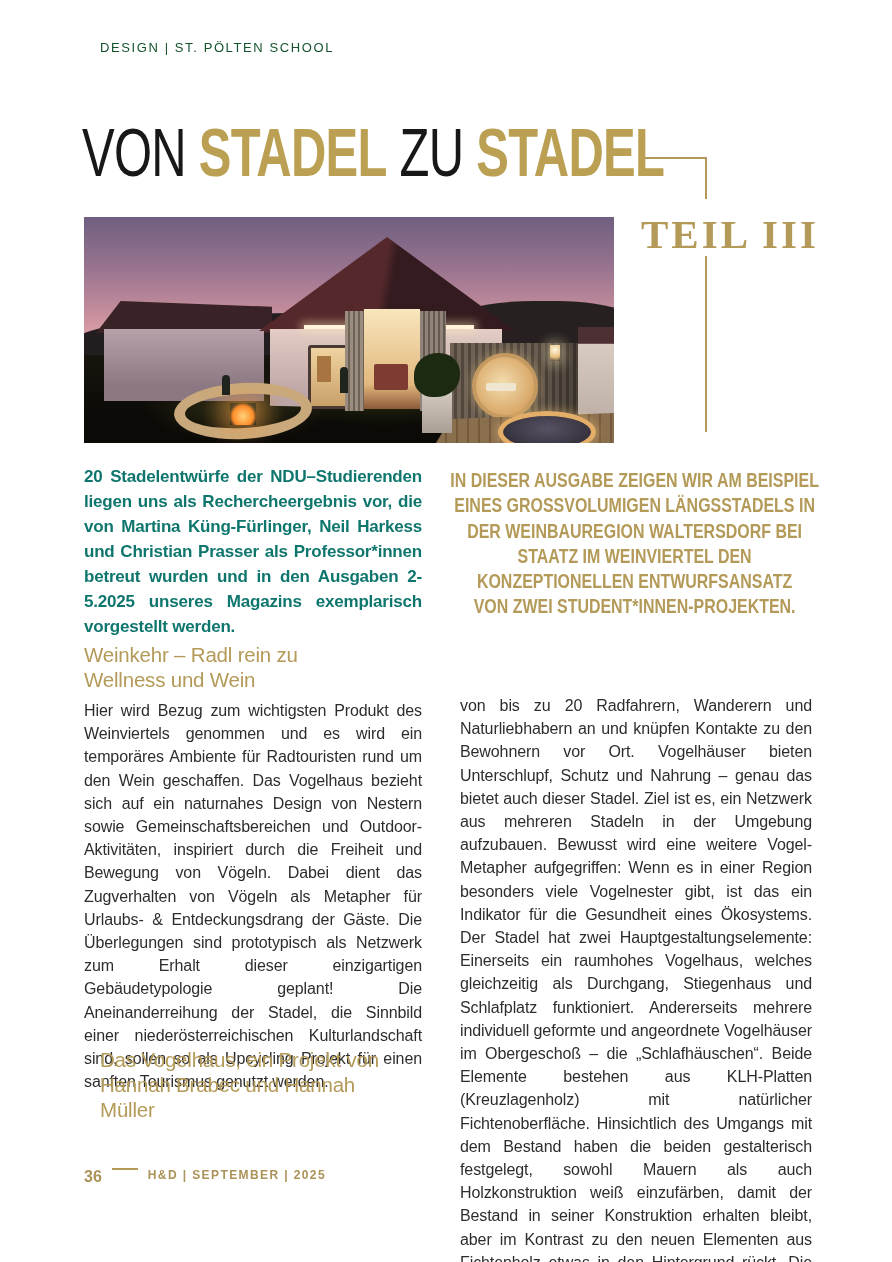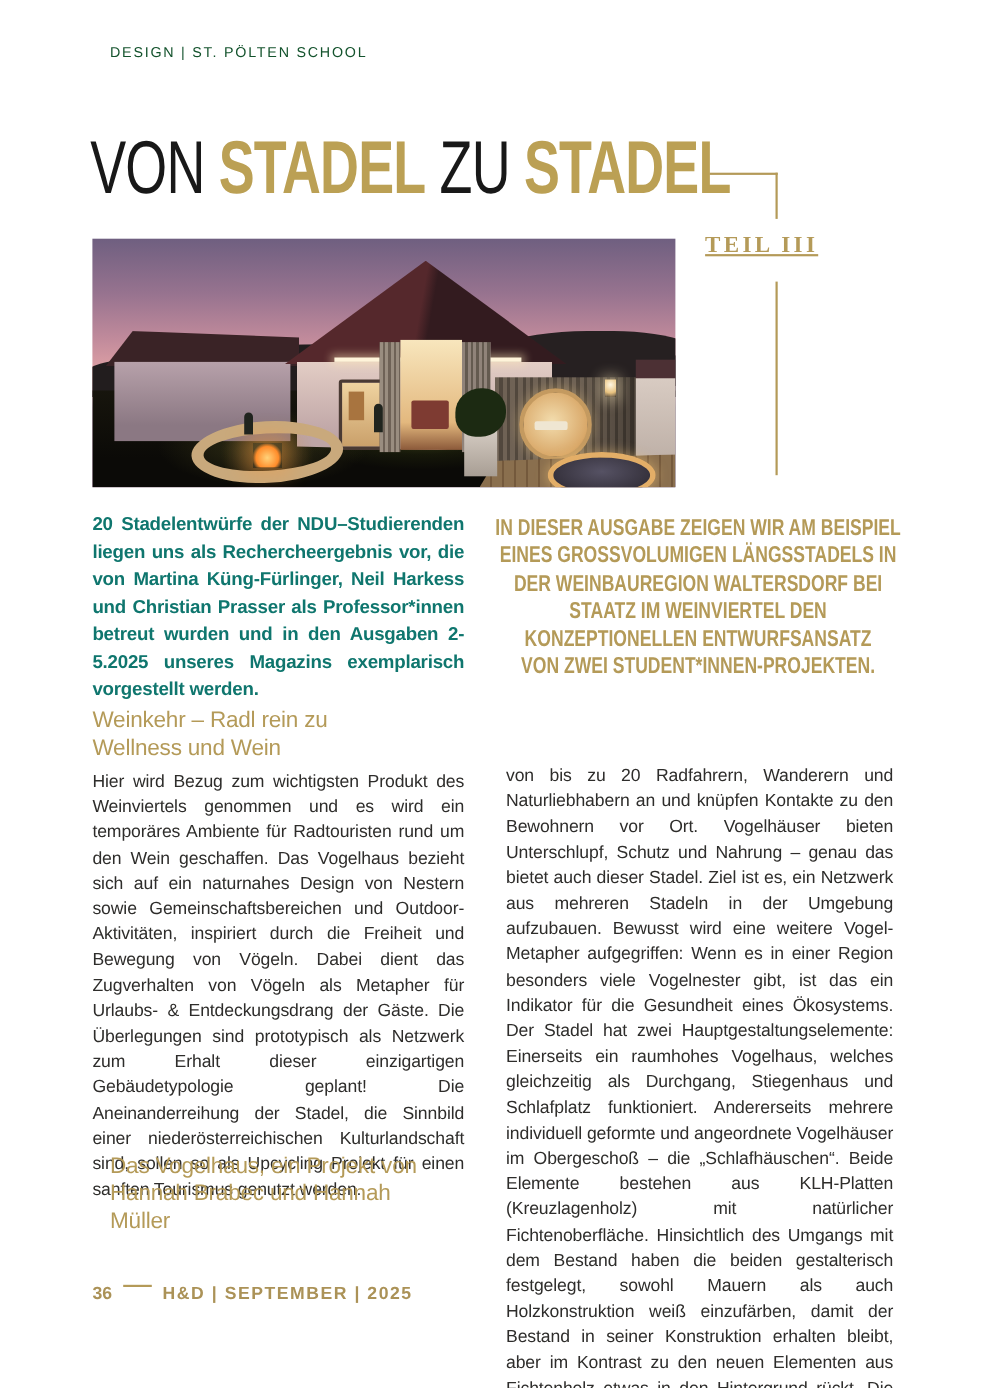--- a/index.html
+++ b/index.html
@@ -8,21 +8,21 @@
   .eyebrow{position:absolute;left:84px;top:40px;font-size:13px;font-weight:normal;
            letter-spacing:1.6px;color:#14532d;margin-left:16px;}
   .title{position:absolute;left:82px;top:118px;font-size:68px;line-height:1;
          white-space:nowrap;transform:scaleX(.72);transform-origin:left top;
          letter-spacing:-1px;}
   .title .thin{font-weight:400;color:#181818;}
   .title .gold{font-weight:700;color:#bba054;}
   .bracket{position:absolute;left:645px;top:157px;width:60px;height:40px;
            border-top:2px solid #b49a58;border-right:2px solid #b49a58;}
   .teil{position:absolute;left:641px;top:210px;font-family:"Liberation Serif",serif;
-        font-weight:700;font-size:21px;letter-spacing:3px;color:#b49a58;text-decoration:underline;}
+        font-weight:700;font-size:41px;letter-spacing:3px;color:#b49a58;}
   .vline{position:absolute;left:705px;top:256px;width:2px;height:176px;background:#b49a58;}
 
   
   .photo{position:absolute;left:84px;top:217px;width:530px;height:226px;overflow:hidden;
          background:linear-gradient(180deg,#6f5f80 0%,#97738f 22%,#c08a9b 40%,#e2a3a6 55%,#c795a0 62%,#8e6d86 68%);}
   .photo *{position:absolute;}
   .trees{left:-10px;top:96px;width:560px;height:48px;background:#221d1e;border-radius:40% 30% 20% 35%/60% 40% 0 0;}
   .trees2{left:330px;top:84px;width:240px;height:50px;background:#262021;border-radius:50% 40% 0 0/90% 70% 0 0;}
   .ground{left:0;top:138px;width:530px;height:88px;background:linear-gradient(180deg,#17150d,#0b0a07 70%);}
   .glow-grass{left:180px;top:140px;width:240px;height:70px;background:radial-gradient(closest-side,#5d6827aa,#2c330f55 60%,transparent);}
@@ -79,21 +79,21 @@
   .col-head{color:#b49a58;font-size:20.5px;font-weight:normal;line-height:25px;white-space:pre-line;letter-spacing:-0.2px;}
   .head1{position:absolute;left:84px;top:642px;}
   .head2{position:absolute;left:84px;top:1031px;}
   .body-copy{font-size:16px;line-height:23.2px;text-align:justify;color:#2e2d2b;hyphens:auto;letter-spacing:-0.1px;}
   .body1{position:absolute;left:84px;top:699px;width:338px;}
   .body2{position:absolute;left:84px;top:1110px;width:338px;}
   .bodyR{position:absolute;left:460px;top:694px;width:352px;}
   .footer{position:absolute;left:84px;top:1168px;display:flex;align-items:flex-start;gap:10px;}
   .pageno{font-size:16px;font-weight:bold;color:#ab9257;}
   .foot-line{width:26px;height:2px;background:#b49a58;}
-  .foot-label{font-size:16px;font-weight:bold;letter-spacing:1.4px;color:#ab9257;}
+  .foot-label{font-size:12px;font-weight:bold;letter-spacing:1.4px;color:#ab9257;}
 </style>
 </head>
 <body>
 
 <div class="page">
 
   <div class="eyebrow">DESIGN | ST. PÖLTEN SCHOOL</div>
 
   <h1 class="title" style="margin:0;">
     <span class="thin">VON </span><span class="gold">STADEL</span><span class="thin"> ZU </span><span class="gold">STADEL</span>

